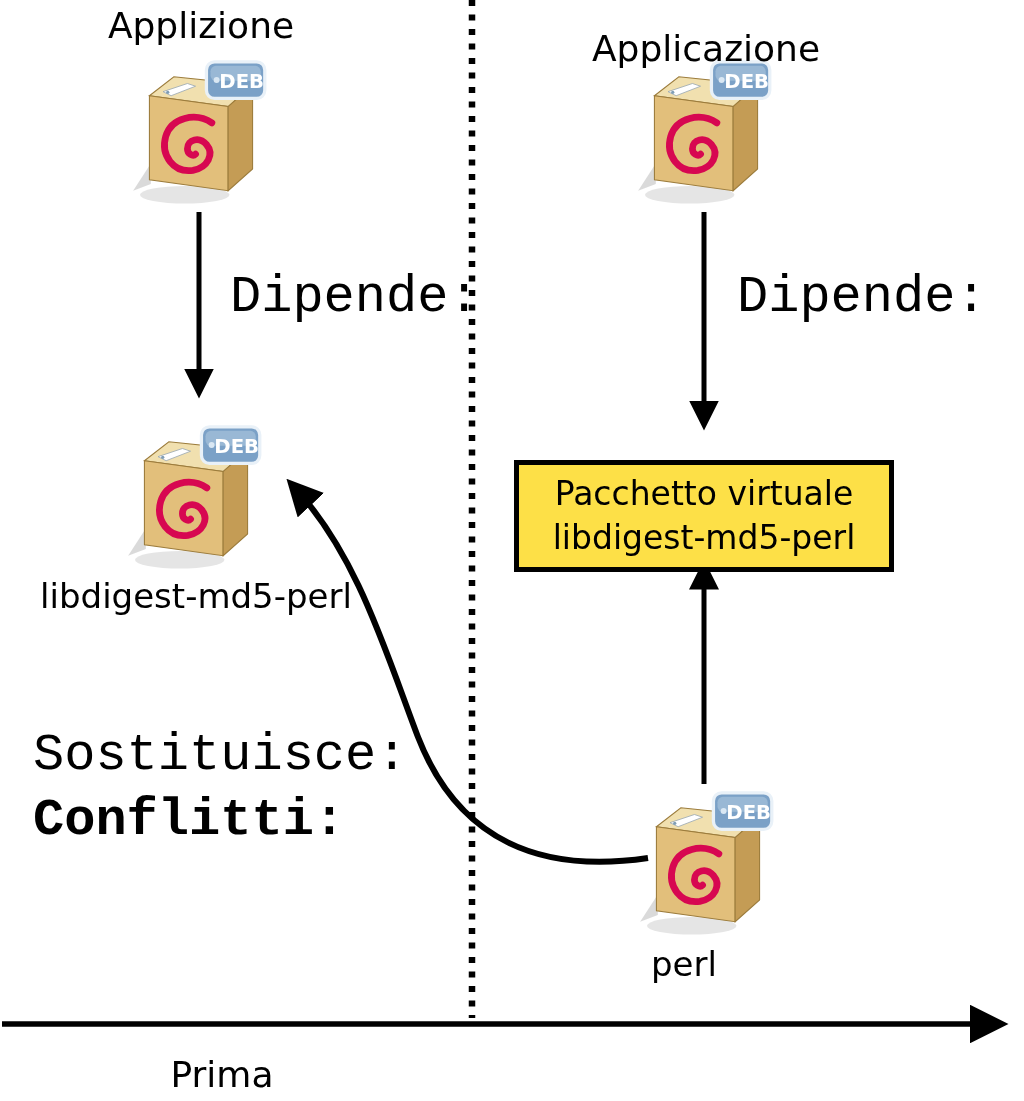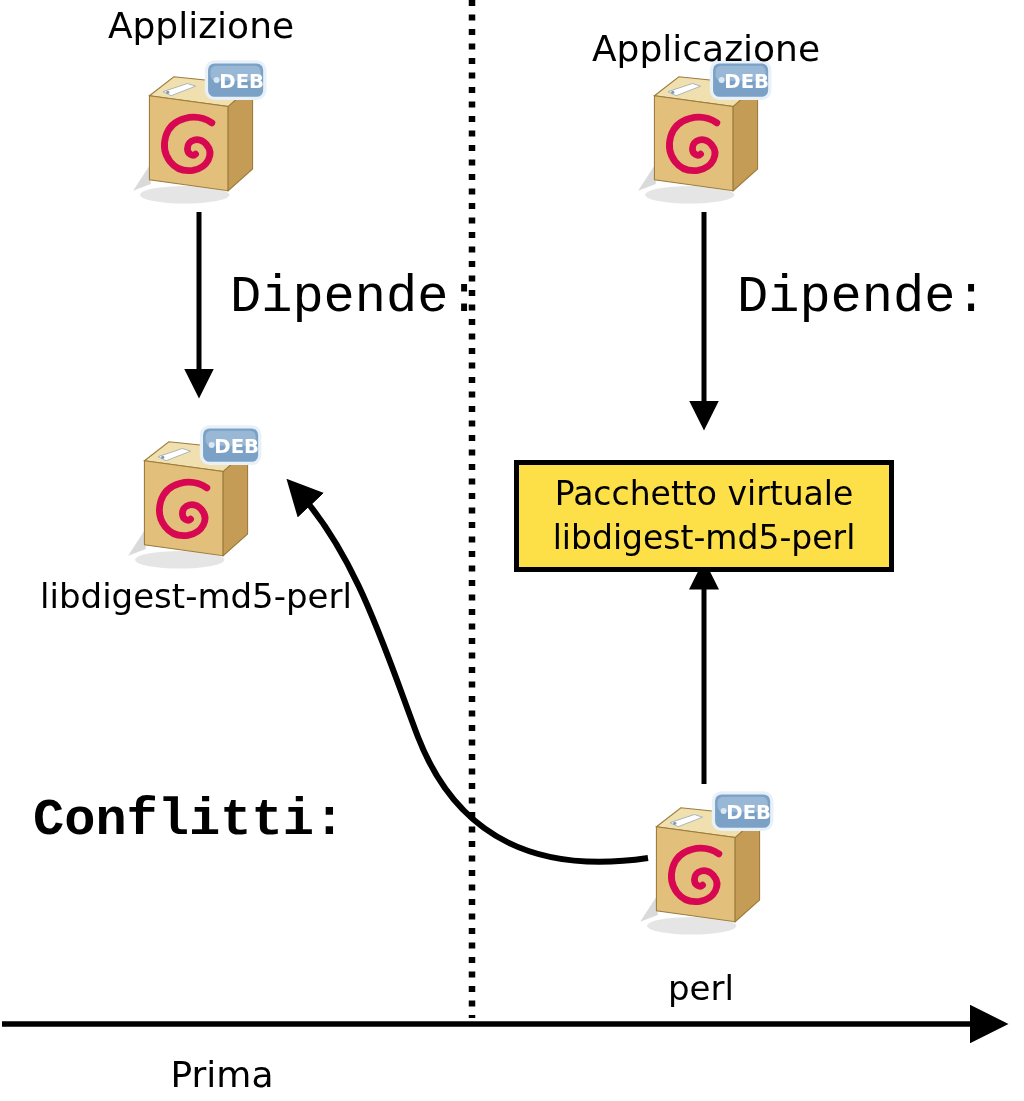--- a/index.html
+++ b/index.html
@@ -155,21 +155,22 @@
   <div class="label mono rel-label" style="left:737px; top:268px;">Dipende:</div>
 
   <div class="virtual-box sans">
     <div>Pacchetto virtuale</div>
     <div>libdigest-md5-perl</div>
   </div>
 
   <div class="label sans pkg-label center" style="left:16px; top:576px; width:360px;">libdigest-md5-perl</div>
 
 
+  <div class="label mono rel-label" style="left:33px; top:726px;">Sostituisce:</div>
 
   <div class="label mono rel-label" style="left:33px; top:791px;font-weight:bold;">Conflitti:</div>
 
-  <div class="label sans pkg-label center" style="left:601px; top:944px; width:200px;margin-top:24px;">perl</div>
+  <div class="label sans pkg-label center" style="left:584px; top:944px; width:200px;">perl</div>
 
   <div class="label sans time-label center" style="left:122px; top:1054px; width:200px;">Prima</div>
 
 
 </div>
 
 </body></html>

